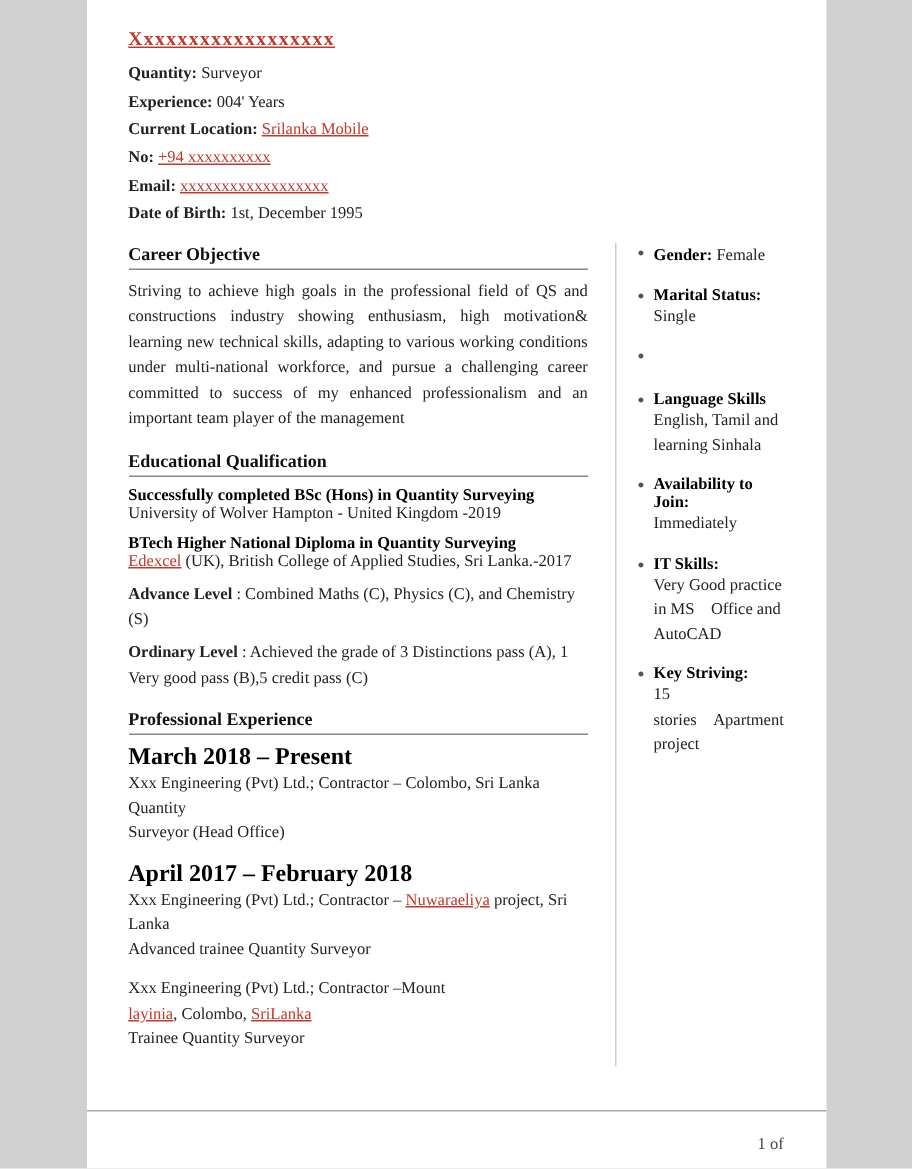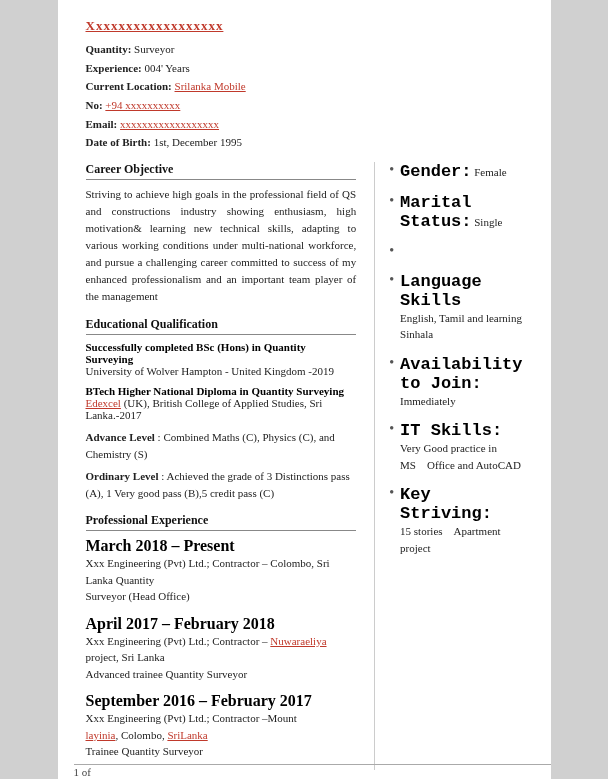--- a/index.html
+++ b/index.html
@@ -115,35 +115,35 @@
       color: #555;
       font-size: 14px;
       line-height: 1.2;
       flex-shrink: 0;
     }
     .right-item .content {
       flex: 1;
     }
     .right-item .content .r-label {
       font-weight: bold;
-      font-size: 17px;
-      font-family: Liberation Mono, monospace;
+      font-size: 11px;
     }
     .right-item .content .r-value {
       font-size: 11px;
       color: #222;
       line-height: 1.5;
     }
     .footer-bar {
       position: absolute;
       bottom: 10px;
-      left: 16px;
+      left: 0;
       right: 0;
       border-top: 1px solid #aaa;
-      padding-top: 1px;
+      padding-top: 16px;
+      text-align: right;
       padding-right: 28px;
       font-size: 11px;
       color: #444;
     }
     .inline-bold { font-weight: bold; }
     .ordinary-text { font-size: 11px; color: #222; line-height: 1.5; }
   </style>
 </head>
 <body>
 
@@ -220,21 +220,20 @@
 
       <div class="exp-entry">
         <div class="date-bold">April 2017 – February 2018</div>
         <div class="detail-line">
           Xxx Engineering (Pvt) Ltd.; Contractor – <span class="underline-red">Nuwaraeliya</span> project, Sri Lanka<br>
           Advanced trainee Quantity Surveyor
         </div>
       </div>
 
       <div class="exp-entry">
-        <div class="date-bold">September 2016 – February 2017</div>
         <div class="detail-line">
           Xxx Engineering (Pvt) Ltd.; Contractor –Mount<br>
           <span class="underline-red">layinia</span>, Colombo, <span class="underline-red">SriLanka</span><br>
           Trainee Quantity Surveyor
         </div>
       </div>
 
     </div>
 
     <div class="right-col">

